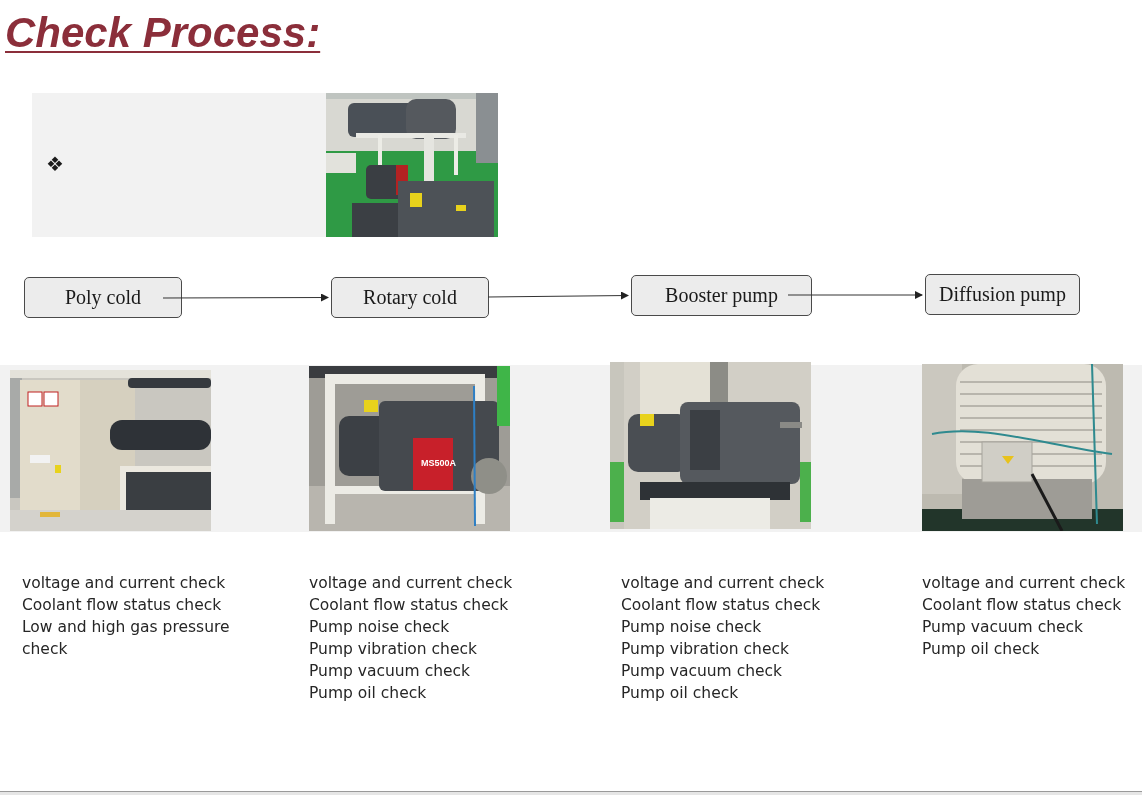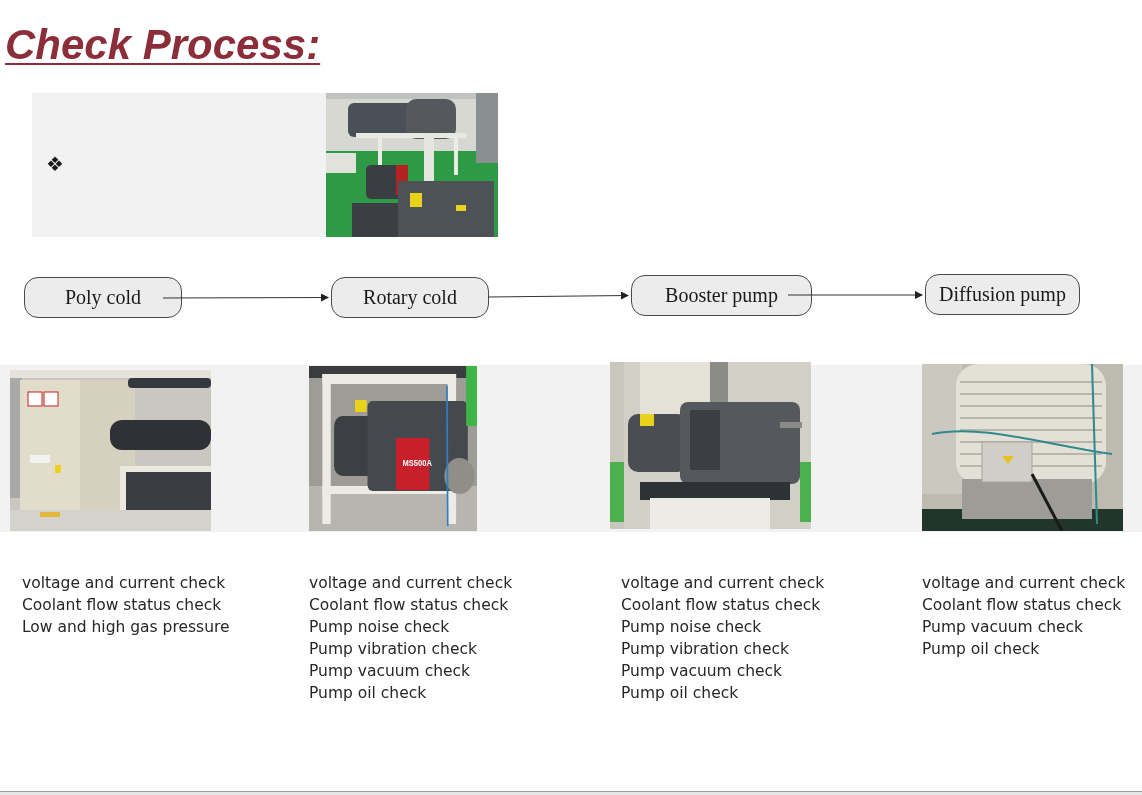--- a/index.html
+++ b/index.html
@@ -1,35 +1,35 @@
 <!DOCTYPE html>
 <html><head>
 <meta charset="utf-8">
 <style>
   html, body { margin: 0; padding: 0; background: #ffffff; }
   body { width: 1142px; height: 795px; position: relative; overflow: hidden; font-family: "Liberation Sans", sans-serif; }
   .title {
-    position: absolute; left: 5px; top: 20px;
+    position: absolute; left: 5px; top: 8px;
     font-family: "Liberation Sans", sans-serif; font-weight: bold; font-style: italic;
     font-size: 42px; color: #8b2e3a; text-decoration: underline; text-decoration-thickness: 2px;
     text-underline-offset: 4px; letter-spacing: 0px; line-height: 50px;
   }
   .step-box {
     position: absolute; left: 32px; top: 93px; width: 294px; height: 144px;
     background: #f2f2f2;
   }
   .step-label {
     position: absolute; left: 46px; top: 152px; font-size: 23px; color: #1a1a1a;
     font-family: "Liberation Sans", sans-serif; display: flex; align-items: center;
   }
   .step-label .bullet { font-size: 20px; margin-right: 12px; }
   .photo { position: absolute; overflow: hidden; }
   .photo svg { display: block; width: 100%; height: 100%; }
   .flow-node {
-    position: absolute; height: 41px; border: 1px solid #4a4a4a; border-radius: 14px;
+    position: absolute; height: 41px; border: 1px solid #4a4a4a; border-radius: 5px;
     background: #ececec; font-family: "Liberation Serif", serif; font-size: 20px; color: #1a1a1a;
     display: flex; align-items: center; justify-content: center; box-sizing: border-box;
   }
   .arrows { position: absolute; left: 0; top: 0; width: 1142px; height: 795px; pointer-events: none; }
   .band { position: absolute; left: 0; top: 365px; width: 1142px; height: 167px; background: #f2f2f2; }
   .checklist {
     position: absolute; top: 572px; font-family: "DejaVu Sans", sans-serif; font-size: 15.5px;
     color: #262626; line-height: 22px; margin: 0; padding: 0; list-style: none;
   }
   .checklist li { margin: 0; padding: 0; }
@@ -108,21 +108,21 @@
     <rect x="110" y="100" width="91" height="50" fill="#3a3e42"></rect>
     <rect x="110" y="100" width="6" height="55" fill="#ebe8df"></rect>
     <rect x="110" y="96" width="91" height="6" fill="#ebe8df"></rect>
     <rect x="0" y="140" width="201" height="21" fill="#d4d2cc"></rect>
     <rect x="20" y="85" width="20" height="8" fill="#f2f2f2"></rect>
     <rect x="45" y="95" width="6" height="8" fill="#e8d21c"></rect>
     <rect x="30" y="142" width="20" height="5" fill="#e2b63a"></rect>
   </svg>
 </div>
 
-<div class="photo" style="left:309px; top:366px; width:168px; height:165px;">
+<div class="photo" style="left:309px; top:366px; width:201px; height:165px;">
   <svg viewBox="0 0 201 165" preserveAspectRatio="none">
     <rect width="201" height="165" fill="#9e9c96"></rect>
     <rect x="0" y="0" width="201" height="12" fill="#3a3c40"></rect>
     <rect x="0" y="120" width="201" height="45" fill="#b8b5ae"></rect>
     <rect x="16" y="8" width="10" height="150" fill="#ecebe5"></rect>
     <rect x="16" y="8" width="160" height="10" fill="#ecebe5"></rect>
     <rect x="166" y="8" width="10" height="150" fill="#ecebe5"></rect>
     <rect x="16" y="120" width="160" height="8" fill="#ecebe5"></rect>
     <rect x="30" y="50" width="50" height="60" rx="10" fill="#3c4045"></rect>
     <rect x="70" y="35" width="120" height="90" rx="6" fill="#45494e"></rect>
@@ -175,20 +175,21 @@
     <path d="M10,70 C60,60 120,80 190,90" stroke="#2f8a8f" stroke-width="2" fill="none"></path>
     <line x1="170" y1="0" x2="175" y2="160" stroke="#2f8a8f" stroke-width="2"></line>
     <line x1="110" y1="110" x2="140" y2="167" stroke="#1a1a1a" stroke-width="3"></line>
   </svg>
 </div>
 
 <ul class="checklist" style="left:22px;">
   <li>voltage and current check</li>
   <li>Coolant flow status check</li>
   <li>Low and high gas pressure</li>
+  <li>check</li>
 </ul>
 <ul class="checklist" style="left:309px;">
   <li>voltage and current check</li>
   <li>Coolant flow status check</li>
   <li>Pump noise check</li>
   <li>Pump vibration check</li>
   <li>Pump vacuum check</li>
   <li>Pump oil check</li>
 </ul>
 <ul class="checklist" style="left:621px;">

